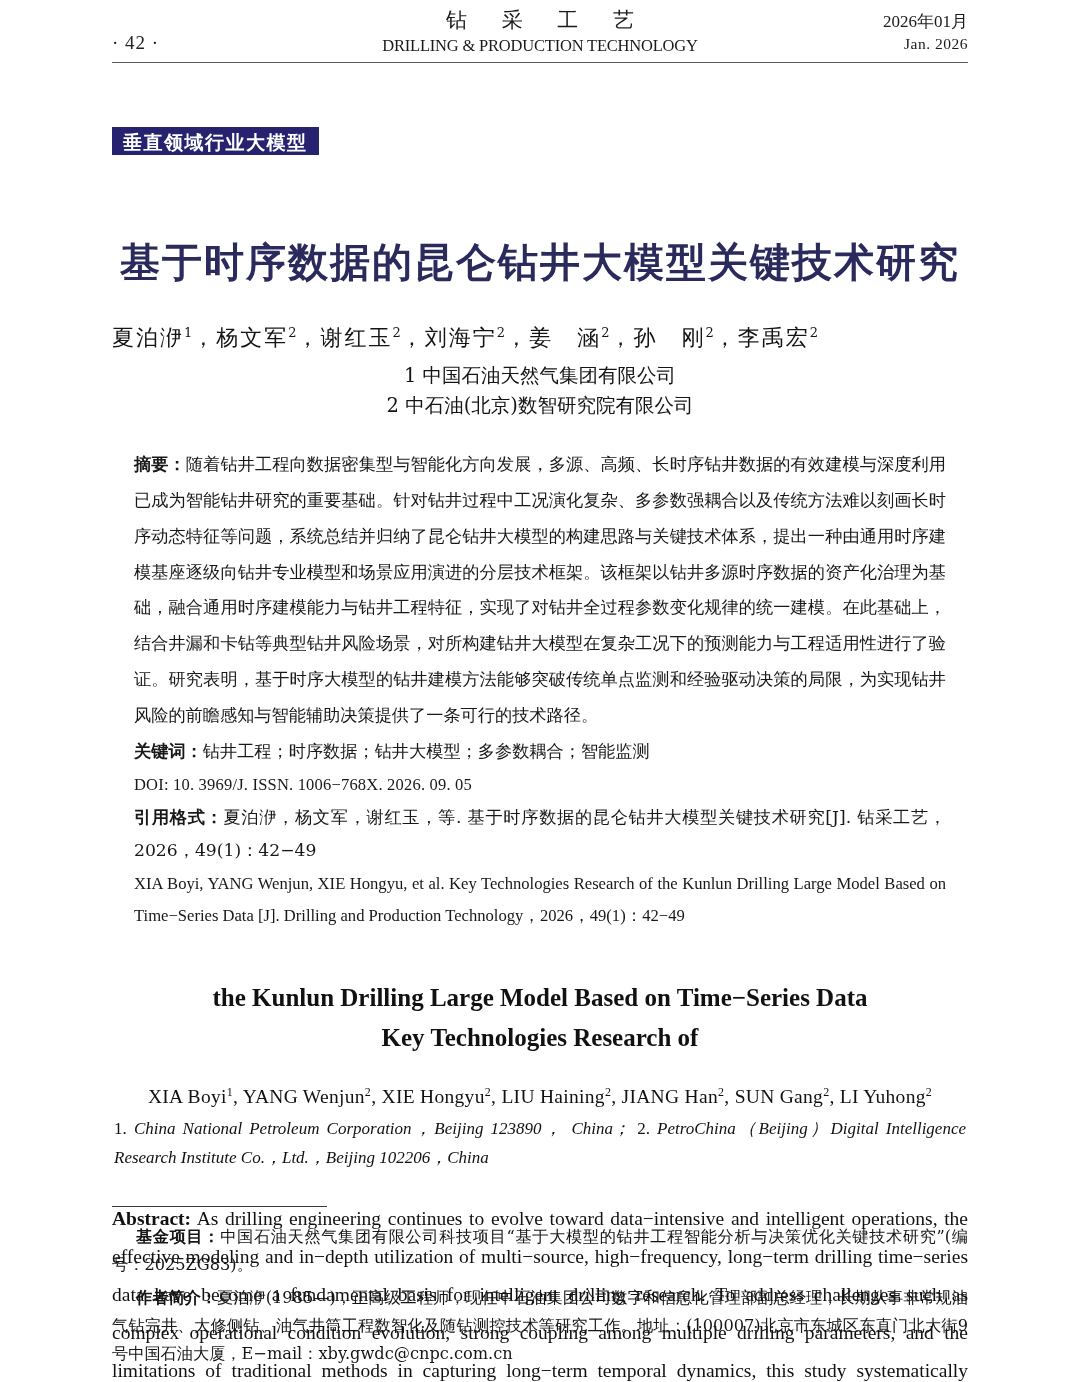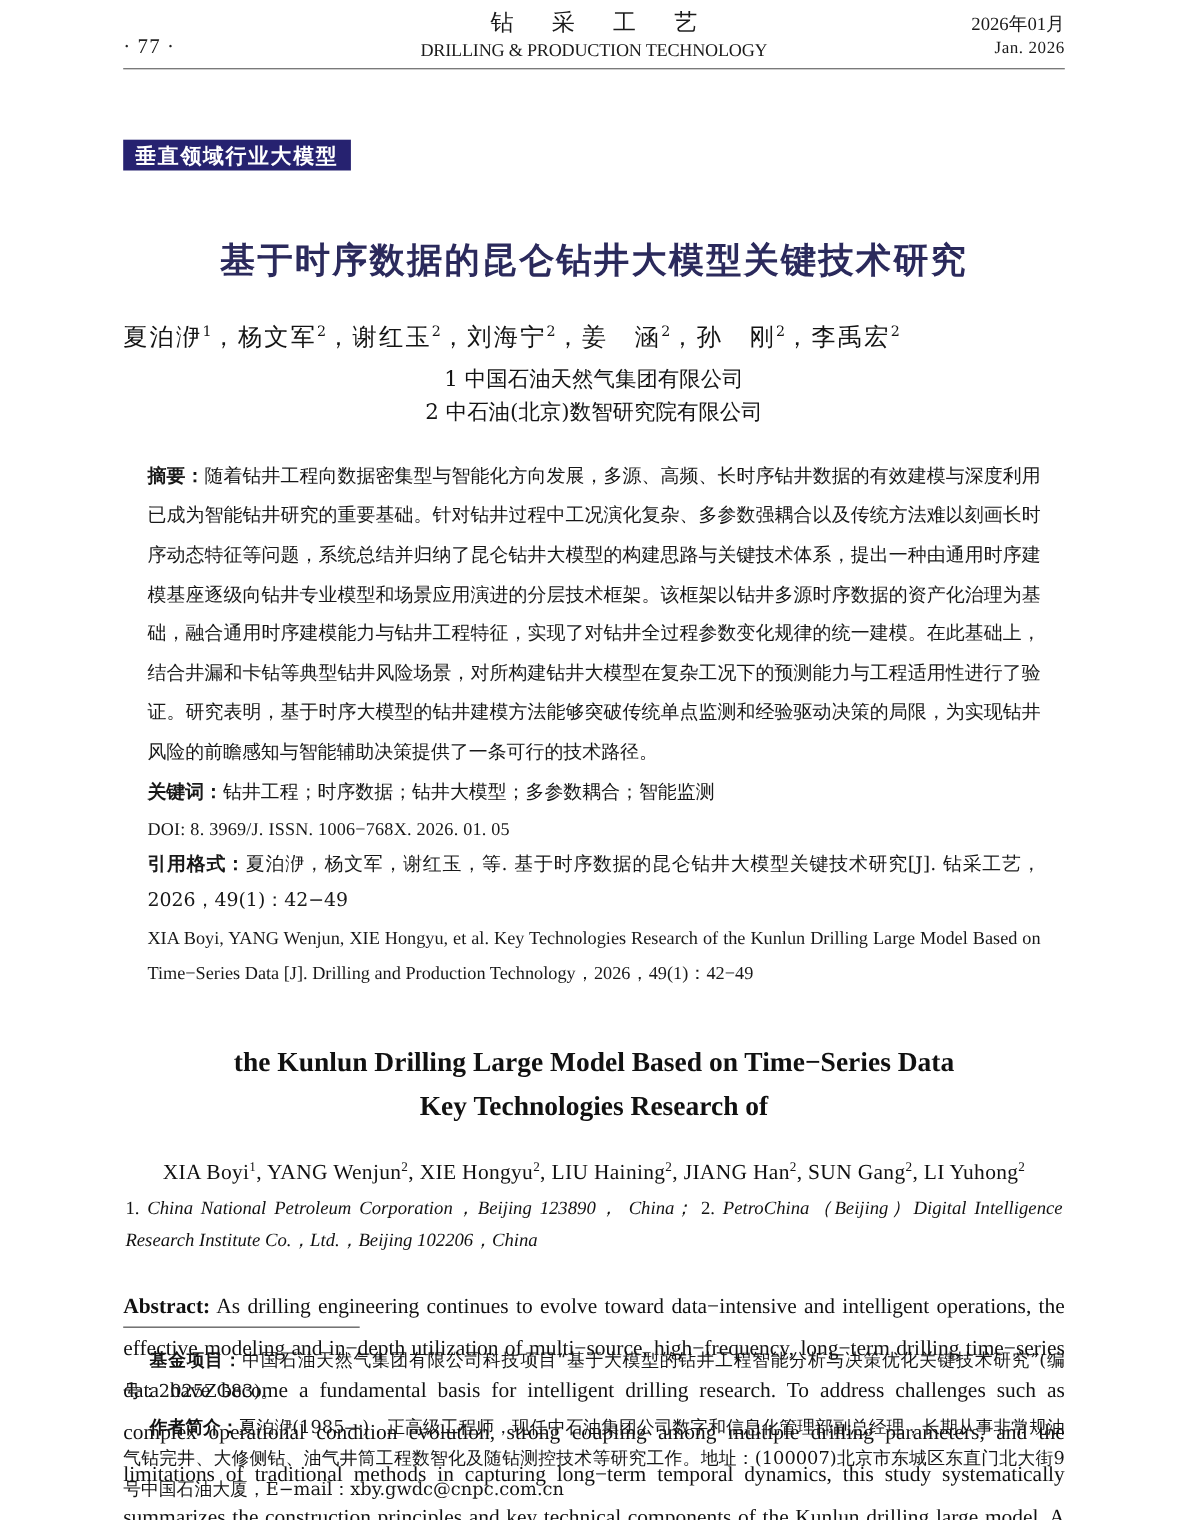--- a/index.html
+++ b/index.html
@@ -82,23 +82,23 @@
     font-weight: bold;
     letter-spacing: 1.5px;
     padding: 5px 11px 2px 11px;
     font-family: "DejaVu Sans", "Liberation Sans", sans-serif;
     line-height: 1.1;
     margin-top: 40px;
   }
 
   
   .title-cn {
-    margin-top: 61px;
-    text-align: center;
-    font-size: 32px;
+    margin-top: 82px;
+    text-align: center;
+    font-size: 40px;
     font-weight: bold;
     color: #2b2a5c;
     letter-spacing: 2px;
     font-family: "DejaVu Sans", "Liberation Sans", sans-serif;
     line-height: 1.25;
   }
 
   .authors-cn {
     margin-top: 36px;
     font-size: 22px;
@@ -211,21 +211,21 @@
   }
   .fn .lbl { font-weight: bold; }
   .fn:last-child { margin-bottom: 0; }
 </style>
 </head>
 <body>
 
 <div class="page">
 
   <div class="runhead">
-    <div class="folio">· 77 ·</div>
+    <div class="folio">· 42 ·</div>
     <div class="journal-block">
       <div class="journal-cn">钻 采 工 艺</div>
       <div class="journal-en">DRILLING &amp; PRODUCTION TECHNOLOGY</div>
     </div>
     <div class="dateblock">
       <div class="date-cn">2026年01月</div>
       <div class="date-en">Jan.  2026</div>
     </div>
   </div>
   <div class="rule-top"></div>
@@ -239,21 +239,21 @@
   <div class="authors-cn"><span>夏泊洢<sup>1</sup></span><span>，</span><span>杨文军<sup>2</sup></span><span>，</span><span>谢红玉<sup>2</sup></span><span>，</span><span>刘海宁<sup>2</sup></span><span>，</span><span>姜　涵<sup>2</sup></span><span>，</span><span>孙　刚<sup>2</sup></span><span>，</span><span>李禹宏<sup>2</sup></span></div>
 
   <div class="affil-cn">
     <div>1  中国石油天然气集团有限公司</div>
     <div>2  中石油(北京)数智研究院有限公司</div>
   </div>
 
   <div class="cn-block">
     <p class="abs-cn"><span class="lbl">摘要：</span><span>随着钻井工程向数据密集型与智能化方向发展，多源、高频、长时序钻井数据的有效建模与深度利用已成为智能钻井研究的重要基础。针对钻井过程中工况演化复杂、多参数强耦合以及传统方法难以刻画长时序动态特征等问题，系统总结并归纳了昆仑钻井大模型的构建思路与关键技术体系，提出一种由通用时序建模基座逐级向钻井专业模型和场景应用演进的分层技术框架。该框架以钻井多源时序数据的资产化治理为基础，融合通用时序建模能力与钻井工程特征，实现了对钻井全过程参数变化规律的统一建模。在此基础上，结合井漏和卡钻等典型钻井风险场景，对所构建钻井大模型在复杂工况下的预测能力与工程适用性进行了验证。研究表明，基于时序大模型的钻井建模方法能够突破传统单点监测和经验驱动决策的局限，为实现钻井风险的前瞻感知与智能辅助决策提供了一条可行的技术路径。</span></p>
     <p class="kw-cn"><span class="lbl">关键词：</span><span>钻井工程；时序数据；钻井大模型；多参数耦合；智能监测</span></p>
-    <p class="doi-cn">DOI: 8. 3969/J. ISSN. 1006−768X. 2026. 01. 05</p>
+    <p class="doi-cn">DOI: 10. 3969/J. ISSN. 1006−768X. 2026. 09. 05</p>
     <p class="cite-cn"><span class="lbl">引用格式：</span><span>夏泊洢，杨文军，谢红玉，等. 基于时序数据的昆仑钻井大模型关键技术研究[J]. 钻采工艺，2026，49(1)：42−49</span></p>
     <p class="cite-en">XIA Boyi, YANG Wenjun, XIE Hongyu, et al. Key Technologies Research of the Kunlun Drilling Large Model Based on Time−Series Data [J]. Drilling and Production Technology，2026，49(1)：42−49</p>
   </div>
 
   <div class="title-en">
     <div>the Kunlun Drilling Large Model Based on Time−Series Data</div>
     <div>Key Technologies Research of</div>
   </div>
 
   <div class="authors-en"><span>XIA  Boyi<sup>1</sup></span><span>, </span><span>YANG  Wenjun<sup>2</sup></span><span>, </span><span>XIE  Hongyu<sup>2</sup></span><span>, </span><span>LIU  Haining<sup>2</sup></span><span>, </span><span>JIANG  Han<sup>2</sup></span><span>, </span><span>SUN  Gang<sup>2</sup></span><span>, </span><span>LI  Yuhong<sup>2</sup></span></div>

